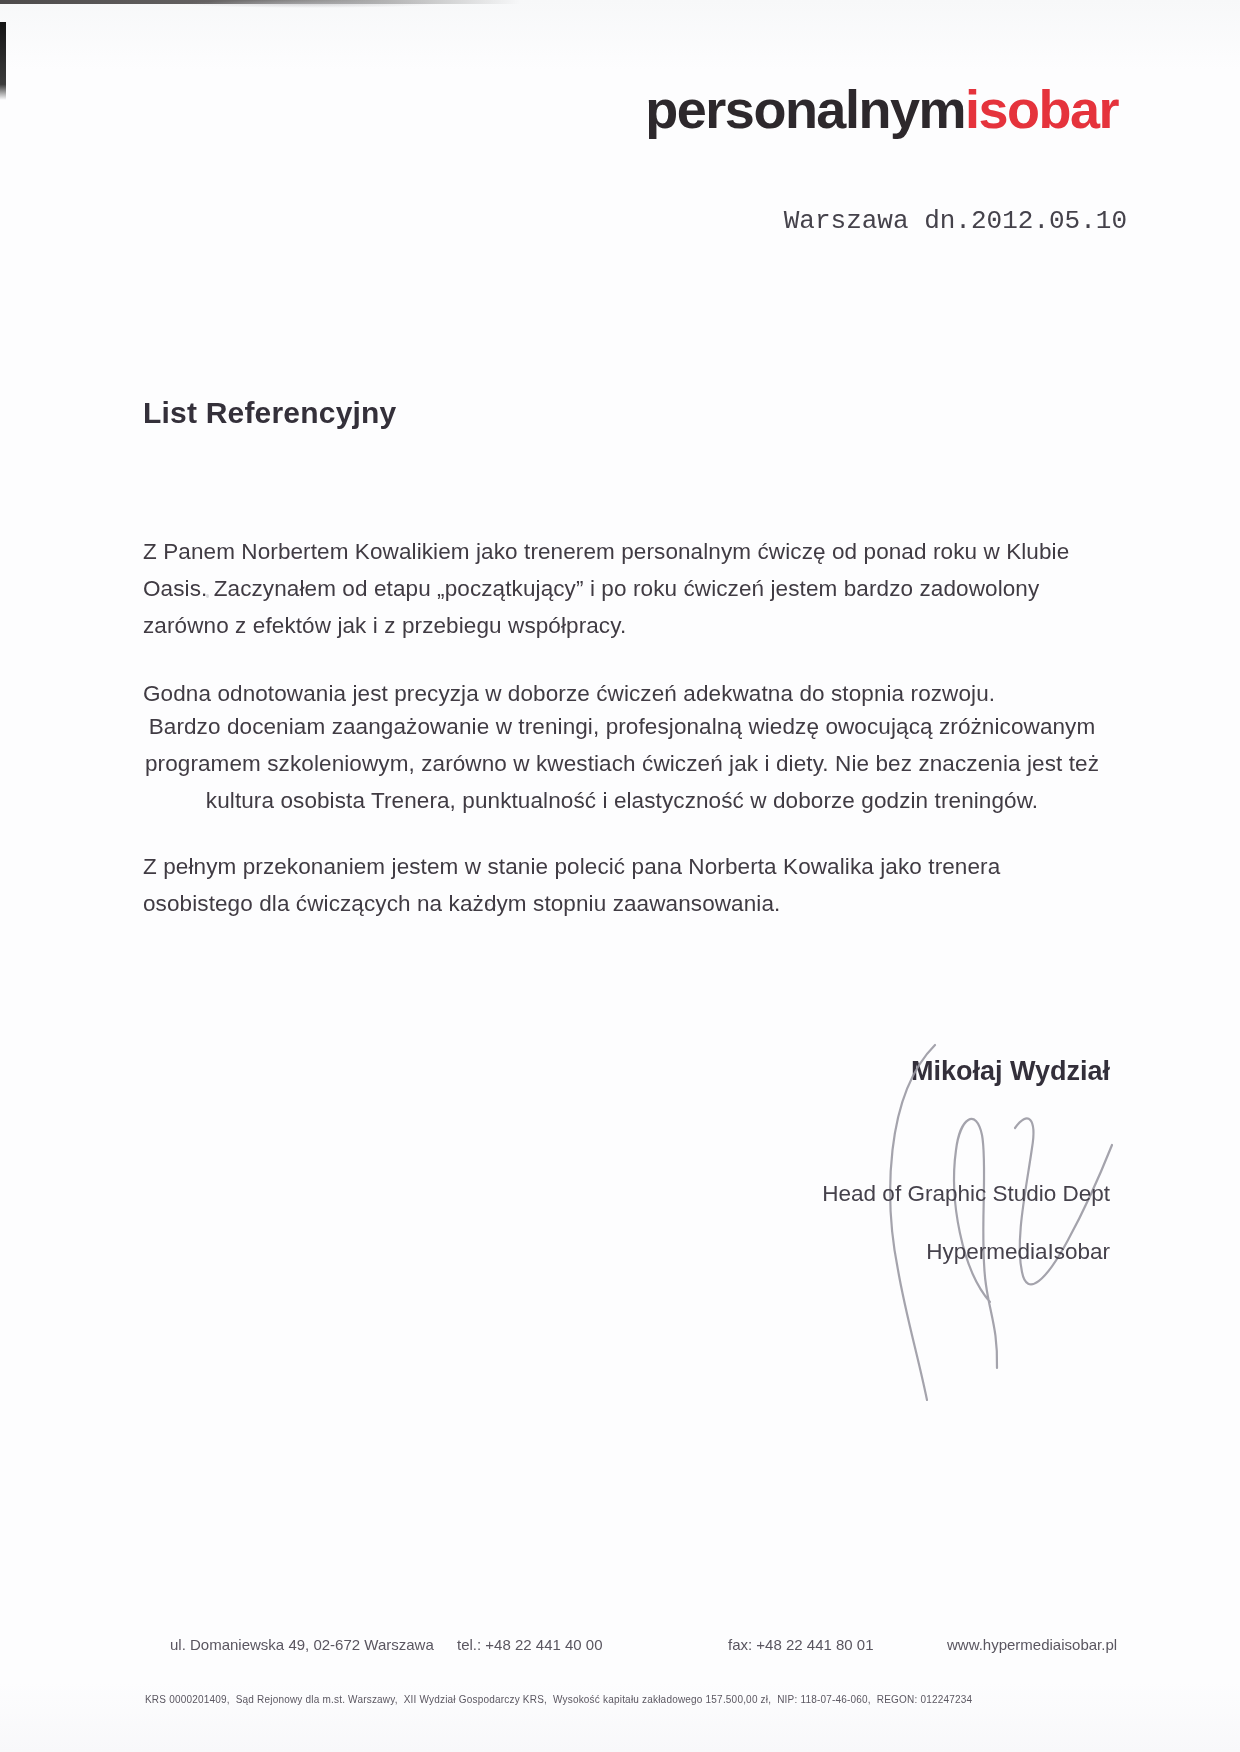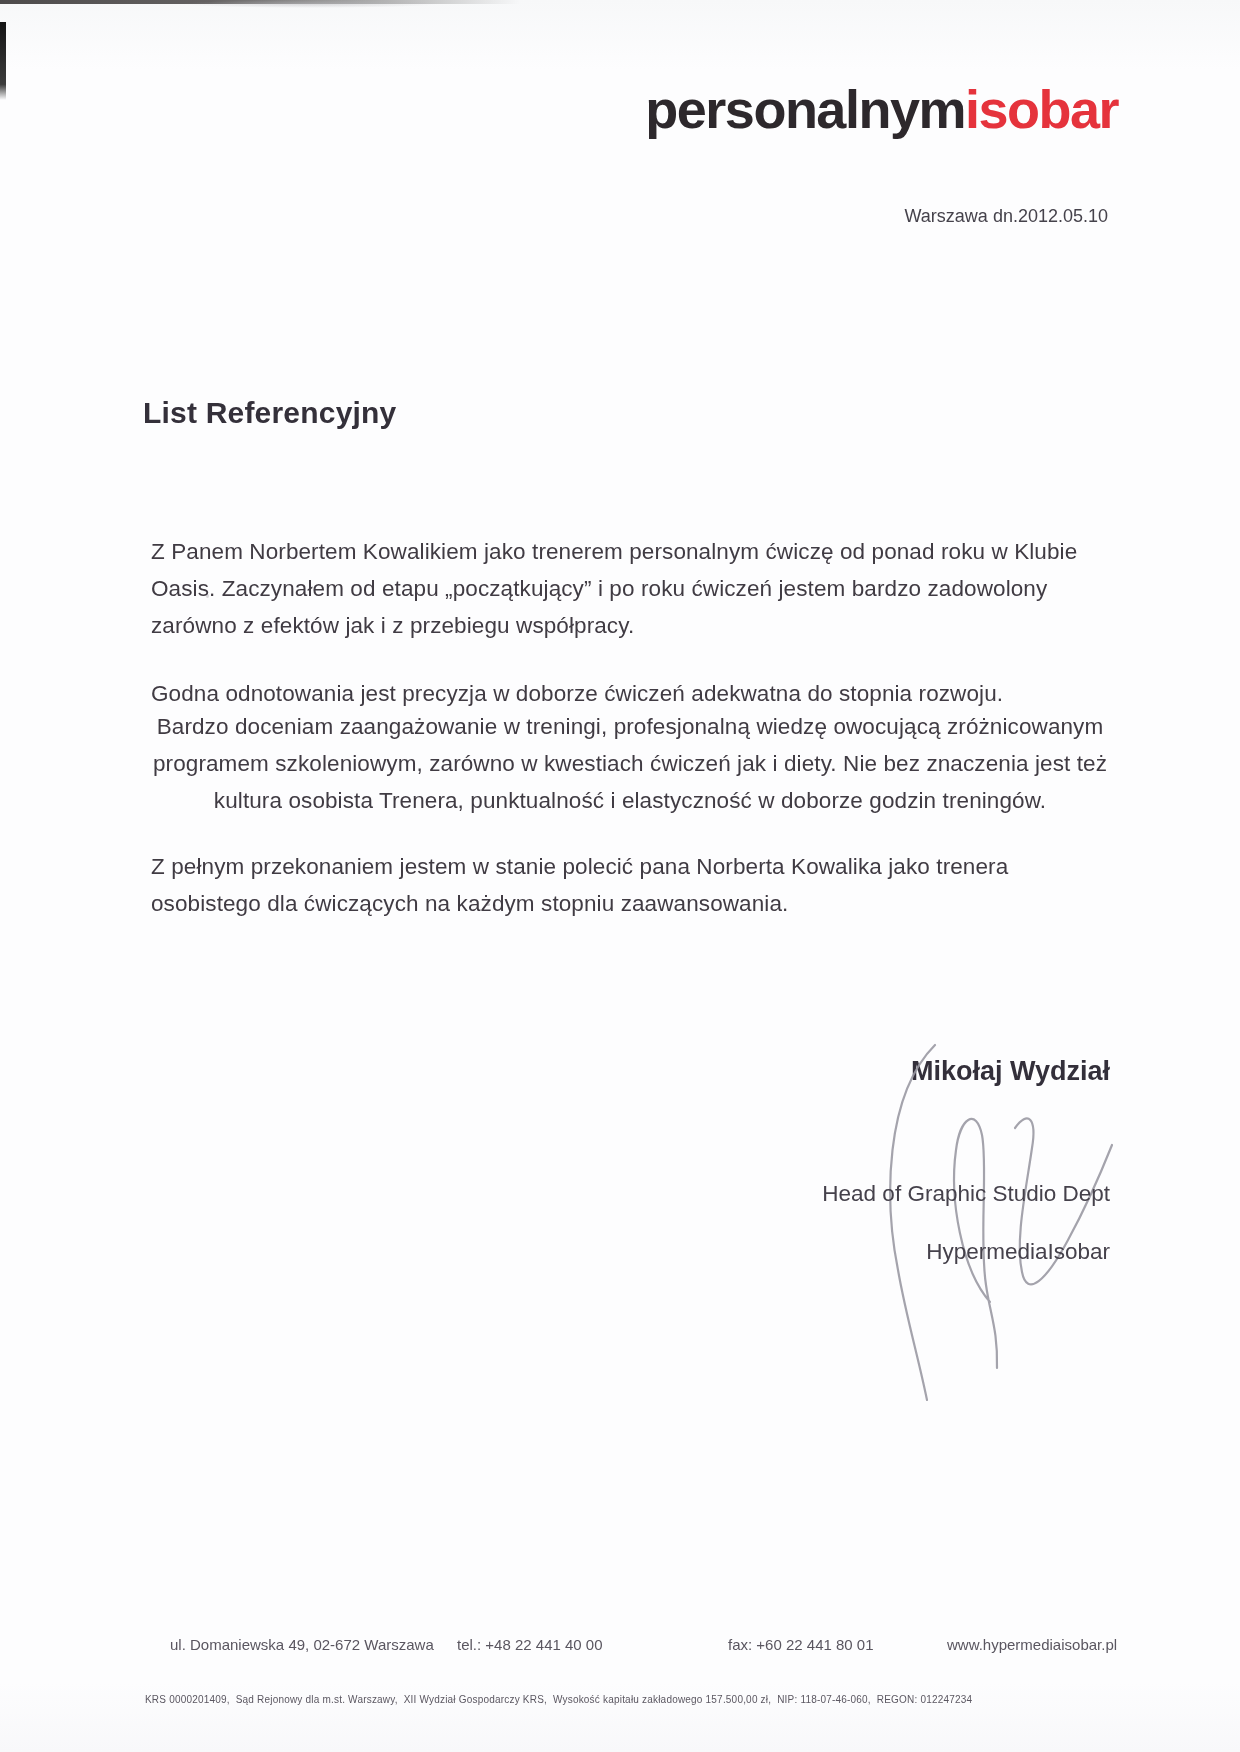--- a/index.html
+++ b/index.html
@@ -33,32 +33,32 @@
 
   .logo{
     position:absolute;top:82px;right:122px;
     font-size:54px;font-weight:700;letter-spacing:-1.5px;line-height:1;
     white-space:nowrap;
   }
   .logo .dark{color:#2d282c;}
   .logo .red{color:#e5333c;}
 
   .date-line{
-    position:absolute;top:206px;right:132px;
-    font-size:18px;color:#45424b;
+    position:absolute;top:206px;right:113px;
+    font-size:26px;color:#45424b;font-family:Liberation Mono, monospace;
   }
 
   .doc-title{
     position:absolute;left:143px;top:396px;
     font-size:30px;font-weight:700;color:#34303a;letter-spacing:0.2px;
   }
 
   .para{
     position:absolute;left:143px;width:958px;
-    font-size:22.5px;line-height:37px;color:#403b43;letter-spacing:0.1px;margin-left:8px;
+    font-size:22.5px;line-height:37px;color:#403b43;letter-spacing:0.1px;
   }
   .p1{top:533px;}
   .p2{top:675px;}
   .p3{top:708px;text-align:center;}
   .p4{top:848px;}
 
   .sig-name{
     position:absolute;top:1056px;right:130px;
     font-size:27px;font-weight:700;color:#332f3a;
   }
@@ -117,15 +117,15 @@
     <path d="M 1015 1128 C 1028 1110, 1037 1118, 1032 1148 C 1026 1190, 1015 1240, 1022 1272 C 1027 1298, 1046 1281, 1068 1240 C 1086 1207, 1100 1175, 1112 1145"></path>
     <path d="M 818 1042 l 6 6 l 5 -8" stroke-width="1.5" opacity="0.5"></path>
   </g>
 </svg>
 
 <div class="sig-role">Head of Graphic Studio Dept</div>
 <div class="sig-company">HypermediaIsobar</div>
 
 <div class="footer-item f-address">ul. Domaniewska 49, 02-672 Warszawa</div>
 <div class="footer-item f-tel">tel.: +48 22 441 40 00</div>
-<div class="footer-item f-fax">fax: +60 22 441 80 01</div>
+<div class="footer-item f-fax">fax: +48 22 441 80 01</div>
 <div class="footer-item f-web">www.hypermediaisobar.pl</div>
 <div class="legal-line">KRS 0000201409,  Sąd Rejonowy dla m.st. Warszawy,  XII Wydział Gospodarczy KRS,  Wysokość kapitału zakładowego 157.500,00 zł,  NIP: 118-07-46-060,  REGON: 012247234</div>
 
 </body></html>

